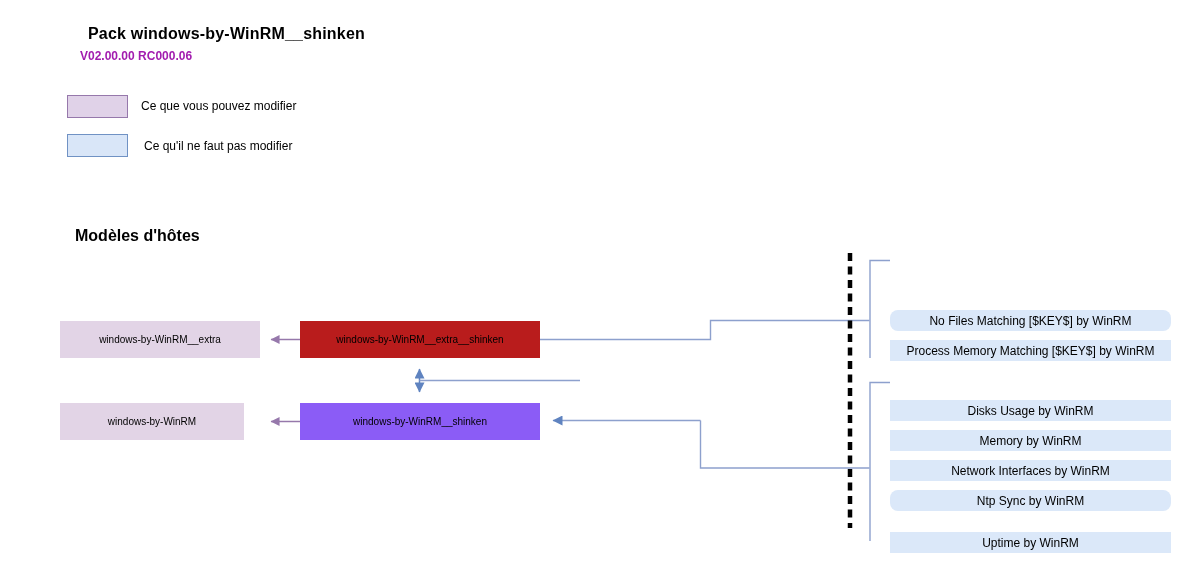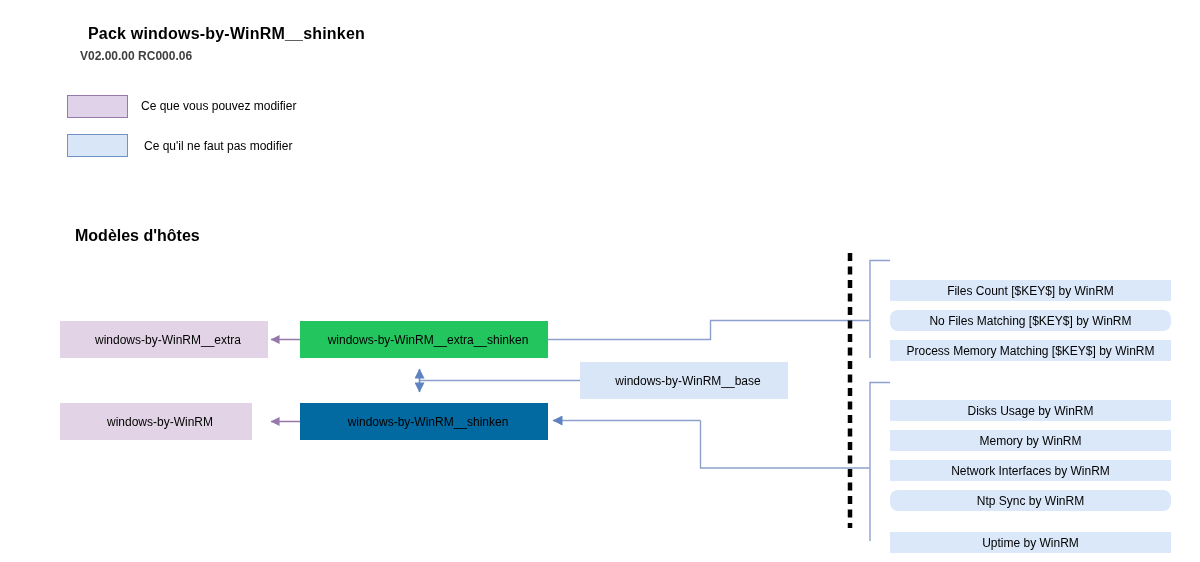--- a/index.html
+++ b/index.html
@@ -15,36 +15,36 @@
   #legend-swatch-modifiable{left:67px;top:95px;}
   #legend-swatch-fixed{left:67px;top:134px;}
   .legend-label{font-size:12px;top:0;}
   #legend-label-modifiable{left:141px;top:99px;}
   #legend-label-fixed{left:144px;top:139px;}
   .section-title{font-size:16px;font-weight:bold;}
   #hosts-title{left:75px;top:227px;}
   #checks-title{left:874px;top:227px;}
   .model-box{
     display:flex;align-items:center;justify-content:center;
-    font-size:12px;text-align:center;padding-left:8px;
+    font-size:10px;text-align:center;
   }
   .check-box{
     left:890px;width:281px;height:21px;
     display:flex;align-items:center;justify-content:center;
     font-size:12px;text-align:center;background:#dbe8f9;
   }
   #connector-layer{position:absolute;left:0;top:0;pointer-events:none;}
 </style>
 </head>
 <body>
 
 <div id="stage">
 
   <div id="page-title" class="abs">Pack windows-by-WinRM__shinken</div>
-  <div id="version" class="abs" style="color: #404040;">V02.00.00 RC000.06</div>
+  <div id="version" class="abs" style="color: #a21caf;">V02.00.00 RC000.06</div>
 
   <div id="legend-swatch-modifiable" class="abs legend-swatch" style="background-color: rgb(224, 210, 232); border-color: rgb(150, 120, 171);"></div>
   <div id="legend-label-modifiable" class="abs legend-label">Ce que vous pouvez modifier</div>
   <div id="legend-swatch-fixed" class="abs legend-swatch" style="background-color: rgb(217, 230, 248); border-color: rgb(112, 146, 196);"></div>
   <div id="legend-label-fixed" class="abs legend-label">Ce qu'il ne faut pas modifier</div>
 
   <div id="hosts-title" class="abs section-title">Modèles d'hôtes</div>
 
   <svg id="connector-layer" width="1200" height="562" viewBox="0 0 1200 562">
     <defs>
@@ -70,26 +70,24 @@
 
     <path d="M700.5,420.5 L700.5,468 L869.5,468" stroke="#8da0cd" stroke-width="1.4" fill="none"></path>
     <path d="M700.5,420.5 L553,420.5" stroke="#8da0cd" stroke-width="1.4" fill="none" marker-end="url(#arr-blue)"></path>
 
     <path d="M890,382.5 L870,382.5 L870,541" stroke="#8da0cd" stroke-width="1.4" fill="none"></path>
 
     <path d="M850,253 L850,528" stroke="#000000" stroke-width="4.5" fill="none" stroke-dasharray="8 5.5"></path>
   </svg>
 
   <div class="abs model-box" style="left: 60px; top: 321px; width: 200px; height: 37px; background-color: rgb(226, 212, 230);">windows-by-WinRM__extra</div>
-  <div class="abs model-box" style="left: 300px; top: 321px; width: 240px; height: 37px; background-color: #22c55e;">windows-by-WinRM__extra__shinken</div>
-  <div class="abs model-box" style="left: 580px; top: 362px; width: 200px; height: 37px; background-color: rgb(217, 230, 248);">windows-by-WinRM__base</div>
+  <div class="abs model-box" style="left: 300px; top: 321px; width: 240px; height: 37px; background-color: #b91c1c;">windows-by-WinRM__extra__shinken</div>
   <div class="abs model-box" style="left: 60px; top: 403px; width: 184px; height: 37px; background-color: rgb(226, 212, 230);">windows-by-WinRM</div>
-  <div class="abs model-box" style="left: 300px; top: 403px; width: 240px; height: 37px; background-color: #0369a1;">windows-by-WinRM__shinken</div>
+  <div class="abs model-box" style="left: 300px; top: 403px; width: 240px; height: 37px; background-color: #8b5cf6;">windows-by-WinRM__shinken</div>
 
-  <div class="abs check-box" style="top:280px;">Files Count [$KEY$] by WinRM</div>
   <div class="abs check-box" style="top:310px;border-radius:8px;">No Files Matching [$KEY$] by WinRM</div>
   <div class="abs check-box" style="top:340px;">Process Memory Matching [$KEY$] by WinRM</div>
 
   <div class="abs check-box" style="top:400px;">Disks Usage by WinRM</div>
   <div class="abs check-box" style="top:430px;">Memory by WinRM</div>
   <div class="abs check-box" style="top:460px;">Network Interfaces by WinRM</div>
   <div class="abs check-box" style="top:490px;border-radius:8px;">Ntp Sync by WinRM</div>
   <div class="abs check-box" style="top:532px;">Uptime by WinRM</div>
 
 </div>

